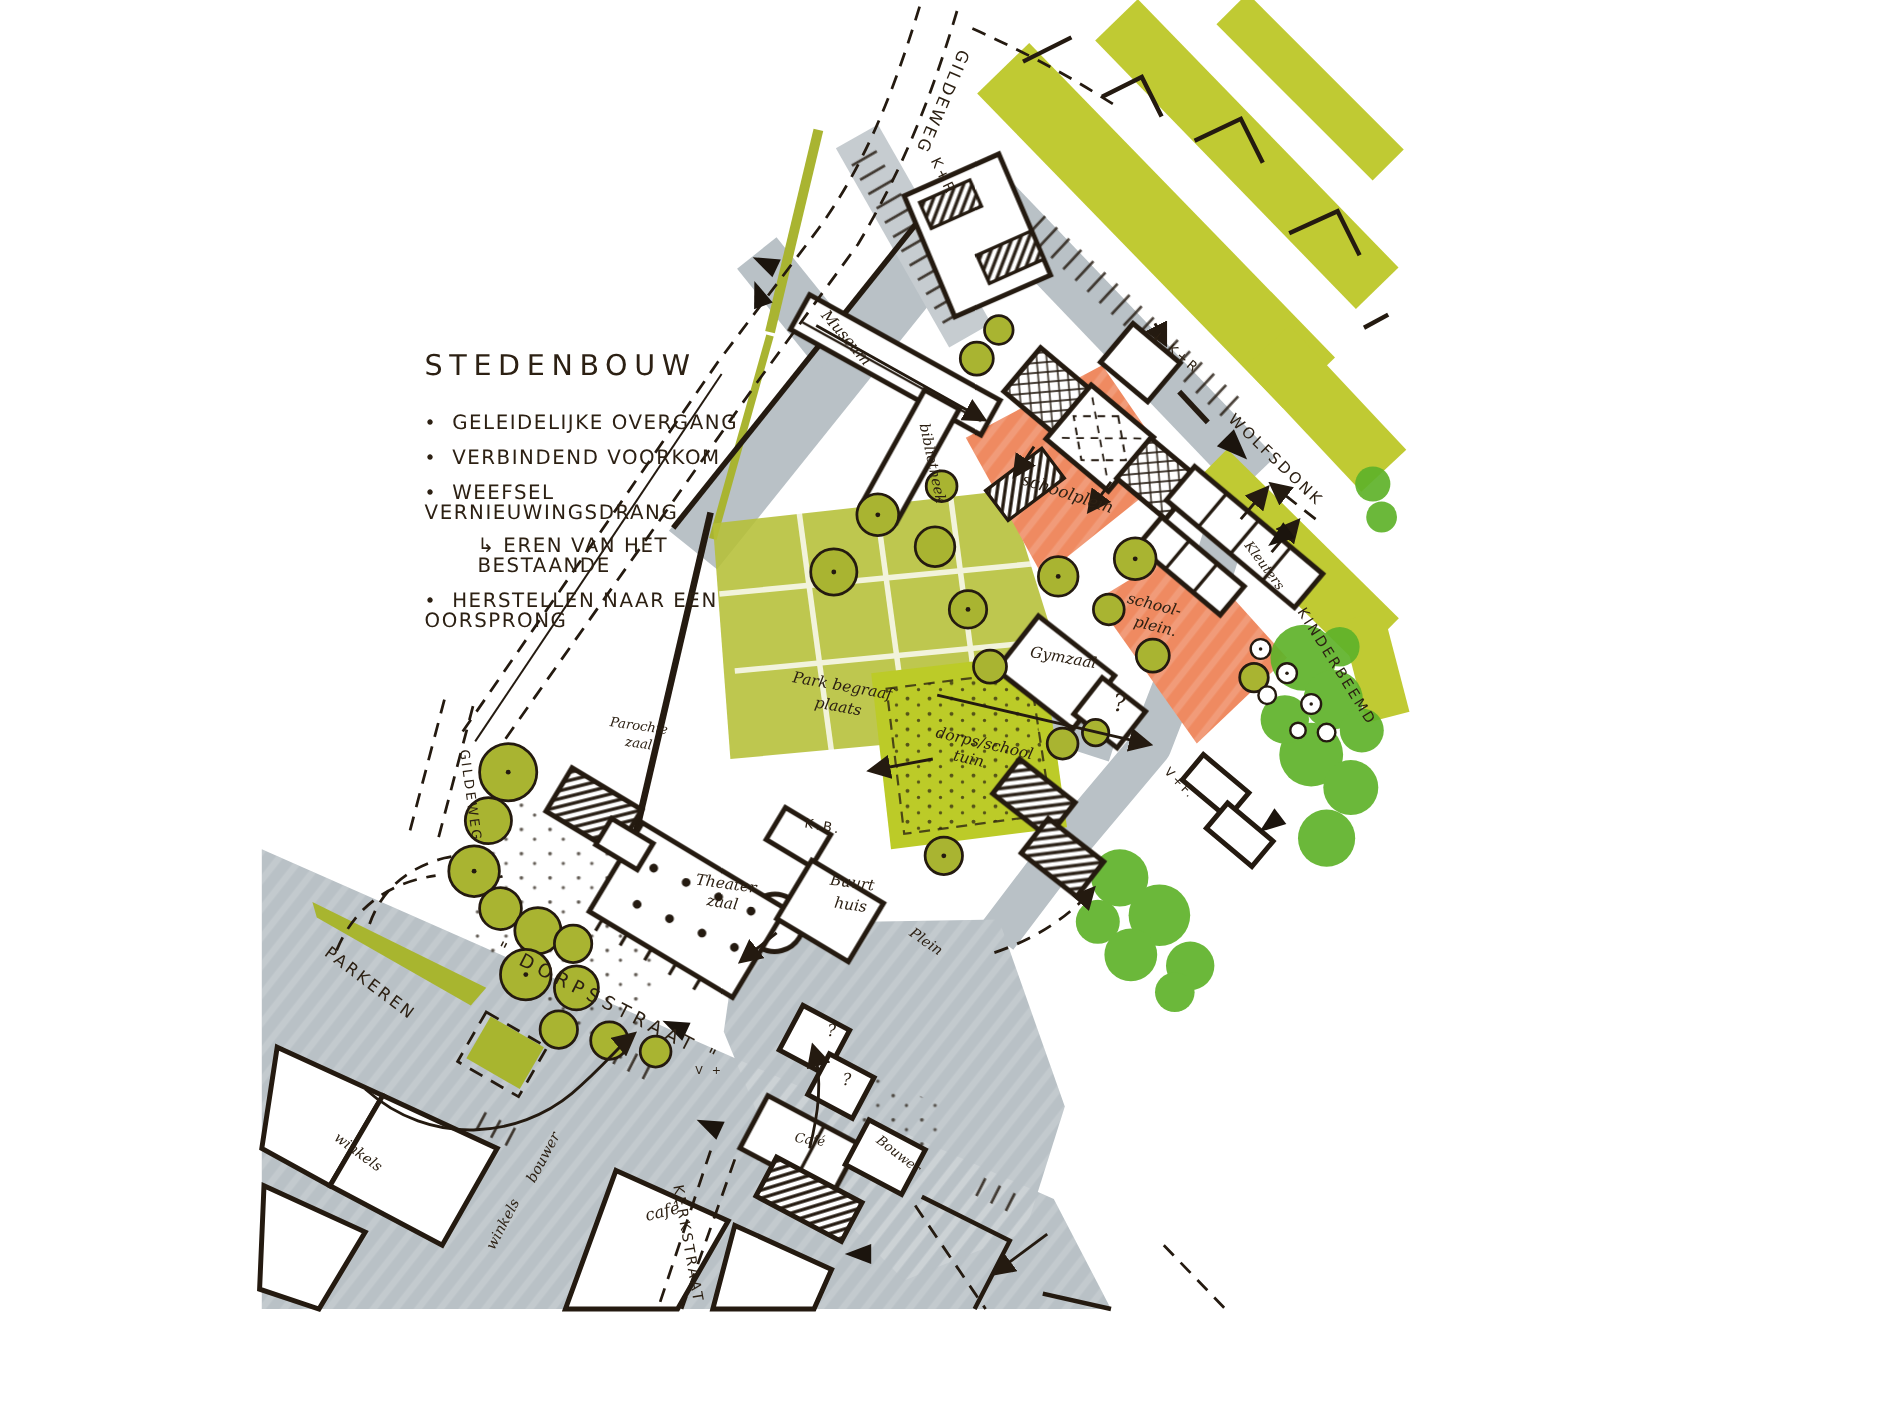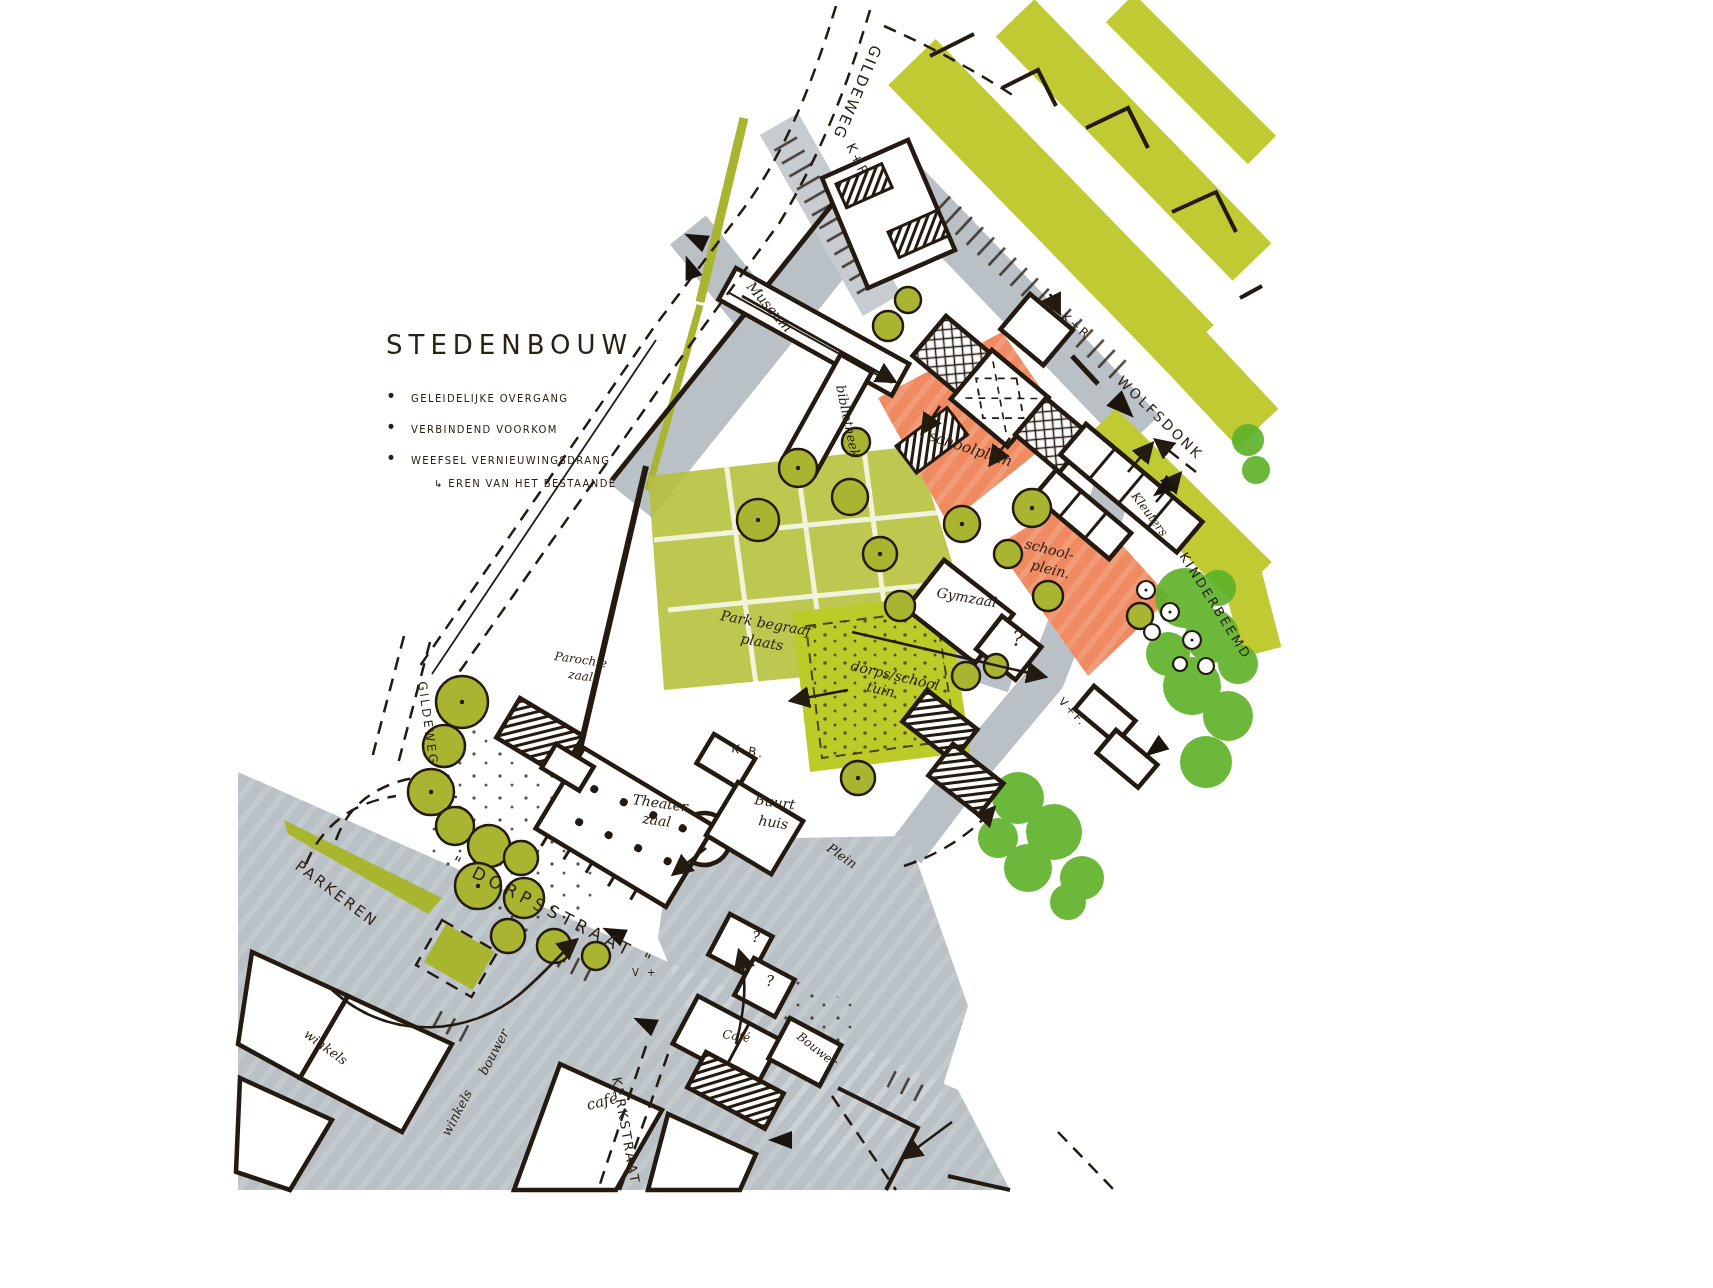--- a/index.html
+++ b/index.html
@@ -1,22 +1,22 @@
 <!DOCTYPE html>
 <html><head>
 <meta charset="utf-8">
 <style>
   html,body{margin:0;padding:0;background:#ffffff;}
   .stage{position:relative;width:1713px;height:1288px;background:#ffffff;overflow:hidden;
          font-family:"DejaVu Sans",sans-serif;color:#241a10;}
   svg{position:absolute;left:0;top:0;}
   
-  .anno{position:absolute;left:386px;top:330px;width:340px;color:#2c2013;}
+  .anno{position:absolute;left:386px;top:318px;width:340px;color:#2c2013;}
   .anno-title{font-size:26px;letter-spacing:6px;font-weight:500;}
-  .anno-list{margin-top:28px;font-size:10px;letter-spacing:1.4px;line-height:1.0;}
+  .anno-list{margin-top:28px;font-size:18px;letter-spacing:1.4px;line-height:1.0;}
   .anno-row{margin-top:14px;}
   .anno-row.dotted::before{content:"\2022\00a0\00a0";font-size:17px;}
   .anno-row.indent{padding-left:48px;margin-top:12px;}
   
   .lbl{fill:#2c2013;}
   .hand{font-style:italic;font-family:"DejaVu Serif","DejaVu Sans",serif;}
   .caps{font-family:"DejaVu Sans",sans-serif;letter-spacing:2.5px;}
   .wide{letter-spacing:5px;font-weight:500;}
 </style>
 </head>
@@ -369,16 +369,17 @@
       </g>
 </svg>
 
 <div class="anno">
   <div class="anno-title">STEDENBOUW</div>
   <div class="anno-list">
     <div class="anno-row dotted">GELEIDELIJKE OVERGANG</div>
     <div class="anno-row dotted">VERBINDEND VOORKOM</div>
     <div class="anno-row dotted">WEEFSEL VERNIEUWINGSDRANG</div>
     <div class="anno-row indent">↳ EREN VAN HET BESTAANDE</div>
+    <div class="anno-row dotted">HERSTELLEN NAAR EEN OORSPRONG</div>
   </div>
 </div>
 
 </div>
 
 </body></html>

